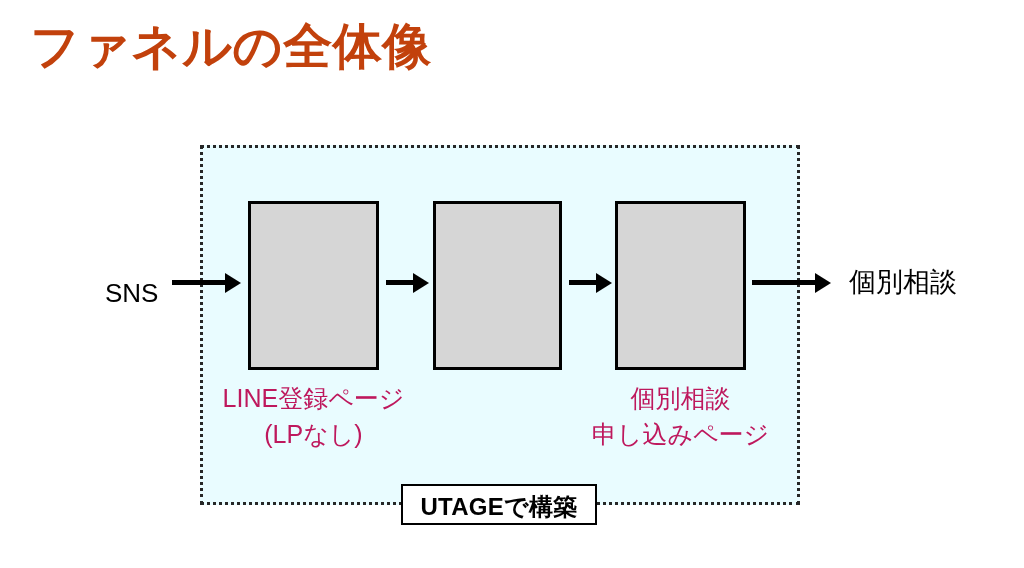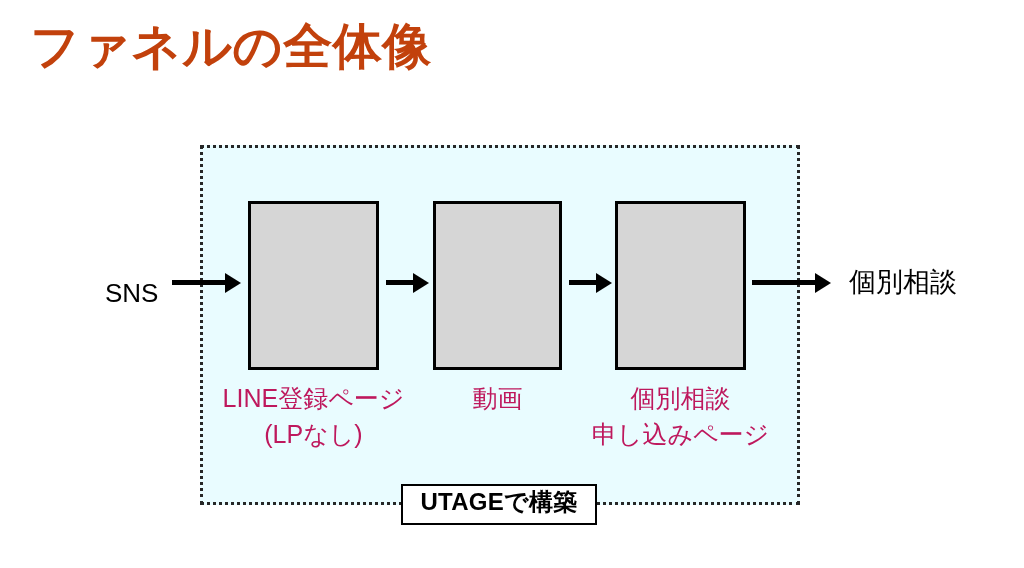--- a/index.html
+++ b/index.html
@@ -120,21 +120,21 @@
   #utage-badge {
     position: absolute;
     left: 401px;
     top: 484px;
     width: 196px;
     height: 41px;
     box-sizing: border-box;
     background: #ffffff;
     border: 2px solid #000000;
     display: flex;
-    align-items: flex-start;
+    align-items: flex-end;
     justify-content: center;
   }
   #utage-badge-label {
     font-size: 24px;
     font-weight: 700;
     letter-spacing: 0.3px;
     color: #000000;
     white-space: nowrap;
   }
 </style>
@@ -146,21 +146,20 @@
   <div id="slide-title">ファネルの全体像</div>
 
   <div id="utage-scope"></div>
 
   <div class="step-box" id="step-box-0"></div>
   <div class="step-box" id="step-box-1"></div>
   <div class="step-box" id="step-box-2"></div>
 
   <div class="step-caption" id="step-caption-0">LINE登録ページ
 (LPなし)</div>
-  <div class="step-caption" id="step-caption-1">動画</div>
   <div class="step-caption" id="step-caption-2">個別相談
 申し込みページ</div>
 
   <div class="arrow" id="arrow-in">
     <span class="shaft"></span>
     <span class="head"></span>
   </div>
   <div class="arrow" id="arrow-step-0-1">
     <span class="shaft"></span>
     <span class="head"></span>

